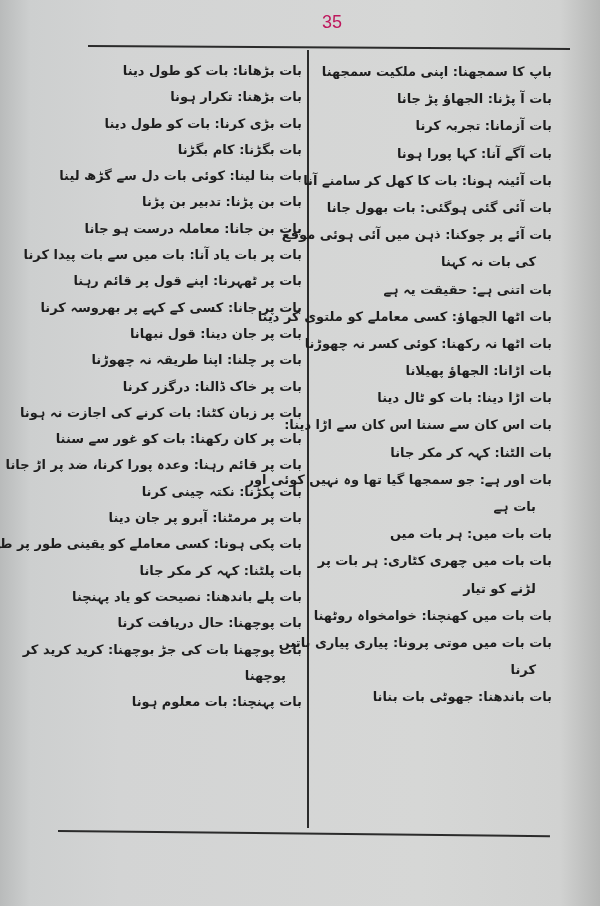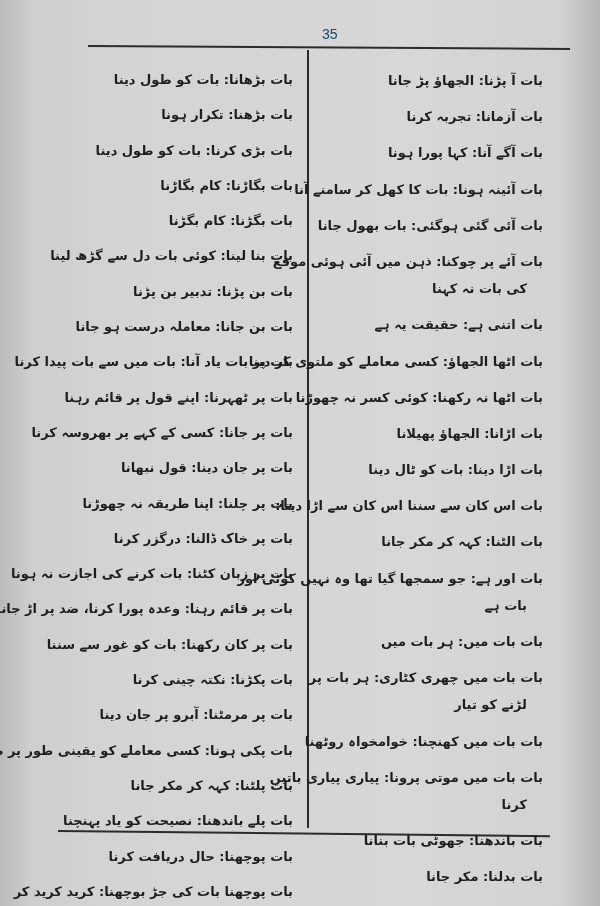--- a/index.html
+++ b/index.html
@@ -4,55 +4,58 @@
 <style>
   html, body { margin: 0; padding: 0; }
   body {
     width: 600px; height: 906px; overflow: hidden;
     background: linear-gradient(90deg, #b9bbbb 0px, #cdcfcf 30px, #d3d4d4 120px, #d6d7d6 420px, #d1d2d1 560px, #b5b6b5 600px);
     font-family: "DejaVu Sans", sans-serif;
     color: #1e1e1e;
     position: relative;
   }
   .page-number {
-    position: absolute; left: 322px; top: 26px;
-    font-size: 14px; font-family: "Liberation Sans", sans-serif; color: #0c4a6e;
+    position: absolute; left: 322px; top: 12px;
+    font-size: 18px; font-family: "Liberation Sans", sans-serif; color: #be185d;
   }
   .top-rule {
     position: absolute; left: 88px; top: 45px; width: 482px; height: 2px;
     background: #2b2b2b; transform: rotate(0.35deg); transform-origin: left;
   }
   .bottom-rule {
     position: absolute; left: 58px; top: 830px; width: 492px; height: 2px;
     background: #2b2b2b; transform: rotate(0.6deg); transform-origin: left;
   }
   .divider {
     position: absolute; left: 307px; top: 50px; width: 2px; height: 778px;
     background: #2b2b2b;
   }
   .column {
     position: absolute; direction: rtl; text-align: right;
     font-family: "DejaVu Sans", sans-serif; font-size: 13px; font-weight: bold;
   }
   .col-right { right: 48px; top: 58px; width: 235px; }
   .col-left  { right: 298px; top: 58px; width: 250px; }
-  .entry { margin: 9px; }
+  .entry { margin: 0; }
   .line { height: 26.3px; line-height: 26.3px; white-space: nowrap; }
   .col-right .line { height: 27.2px; line-height: 27.2px; }
   .cont { padding-right: 16px; }
 </style>
 </head>
 <body>
 
 <div class="page-number">35</div>
 <div class="top-rule"></div>
 <div class="divider"></div>
 <div class="bottom-rule"></div>
 
 <div class="column col-right" id="col-right">
+    <div class="entry">
+      <div class="line">باپ کا سمجھنا: اپنی ملکیت سمجھنا</div>
+    </div>
     <div class="entry">
       <div class="line">بات آ پڑنا: الجھاؤ پڑ جانا</div>
     </div>
     <div class="entry">
       <div class="line">بات آزمانا: تجربہ کرنا</div>
     </div>
     <div class="entry">
       <div class="line">بات آگے آنا: کہا پورا ہونا</div>
     </div>
     <div class="entry">
@@ -100,36 +103,30 @@
     <div class="entry">
       <div class="line">بات بات میں کھنچنا: خوامخواہ روٹھنا</div>
     </div>
     <div class="entry">
       <div class="line">بات بات میں موتی پرونا: پیاری پیاری باتیں</div>
       <div class="line cont">کرنا</div>
     </div>
     <div class="entry">
       <div class="line">بات باندھنا: جھوٹی بات بنانا</div>
     </div>
-    <div class="entry">
-      <div class="line">بات بدلنا: مکر جانا</div>
-    </div>
   </div>
 <div class="column col-left" id="col-left">
     <div class="entry">
       <div class="line">بات بڑھانا: بات کو طول دینا</div>
     </div>
     <div class="entry">
       <div class="line">بات بڑھنا: تکرار ہونا</div>
     </div>
     <div class="entry">
       <div class="line">بات بڑی کرنا: بات کو طول دینا</div>
-    </div>
-    <div class="entry">
-      <div class="line">بات بگاڑنا: کام بگاڑنا</div>
     </div>
     <div class="entry">
       <div class="line">بات بگڑنا: کام بگڑنا</div>
     </div>
     <div class="entry">
       <div class="line">بات بنا لینا: کوئی بات دل سے گڑھ لینا</div>
     </div>
     <div class="entry">
       <div class="line">بات بن پڑنا: تدبیر بن پڑنا</div>
     </div>
@@ -151,24 +148,24 @@
     <div class="entry">
       <div class="line">بات پر چلنا: اپنا طریقہ نہ چھوڑنا</div>
     </div>
     <div class="entry">
       <div class="line">بات پر خاک ڈالنا: درگزر کرنا</div>
     </div>
     <div class="entry">
       <div class="line">بات پر زبان کٹنا: بات کرنے کی اجازت نہ ہونا</div>
     </div>
     <div class="entry">
-      <div class="line">بات پر قائم رہنا: وعدہ پورا کرنا، ضد پر اڑ جانا</div>
+      <div class="line">بات پر کان رکھنا: بات کو غور سے سننا</div>
     </div>
     <div class="entry">
-      <div class="line">بات پر کان رکھنا: بات کو غور سے سننا</div>
+      <div class="line">بات پر قائم رہنا: وعدہ پورا کرنا، ضد پر اڑ جانا</div>
     </div>
     <div class="entry">
       <div class="line">بات پکڑنا: نکتہ چینی کرنا</div>
     </div>
     <div class="entry">
       <div class="line">بات پر مرمٹنا: آبرو پر جان دینا</div>
     </div>
     <div class="entry">
       <div class="line">بات پکی ہونا: کسی معاملے کو یقینی طور پر طے کرنا</div>
     </div>

